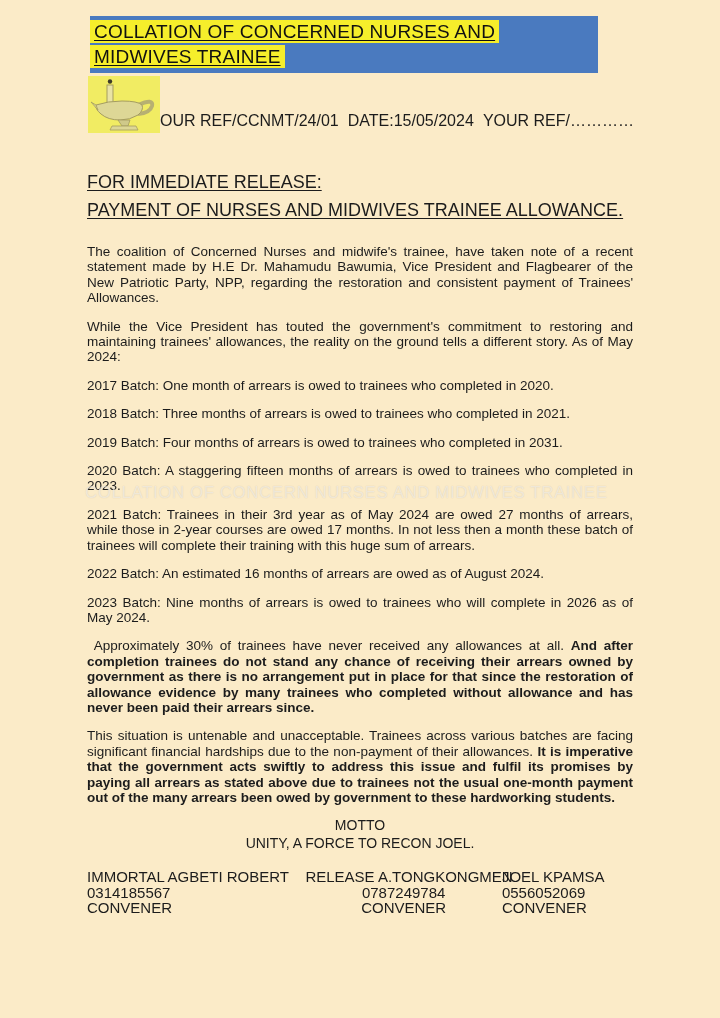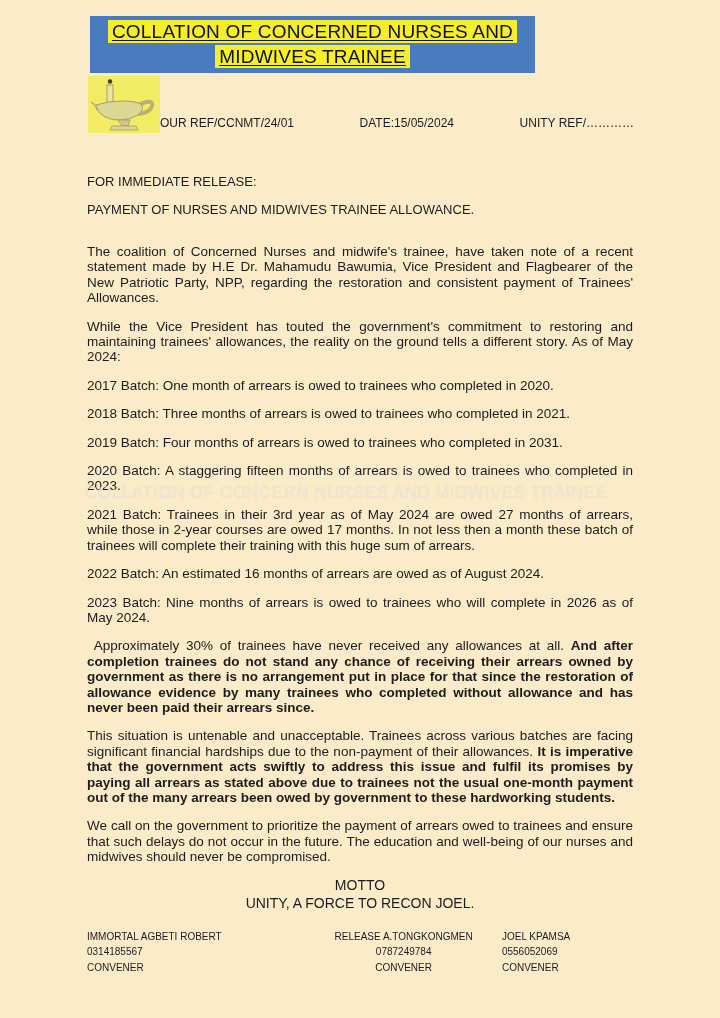--- a/index.html
+++ b/index.html
@@ -10,23 +10,22 @@
   .page{
     position:relative;
     width:720px;height:1018px;
     margin:0 auto;
     background:#fbebc8;
     overflow:hidden;
     color:#1c1c1c;
   }
   
   .band{
-    position:absolute;left:90px;top:16px;width:445px;height:57px;
+    position:absolute;left:90px;top:16px;width:508px;height:57px;
     background:#4a7abf;
-    text-align:center;
     padding-top:4px;box-sizing:border-box;
     line-height:24px;
   }
   .band .hl{
     display:inline;
     background:#f6ee2b;
     color:#111;
     font-size:19px;
     letter-spacing:.2px;
     text-decoration:underline;
@@ -37,29 +36,30 @@
   }
   
   .ref-row{
     position:absolute;left:88px;top:76px;width:546px;height:57px;
     display:flex;align-items:flex-end;
   }
   .logo-box{width:72px;height:57px;flex:0 0 auto;}
   .refs{
     flex:1;
     display:flex;justify-content:space-between;
-    font-size:12px;
+    font-size:16px;
     padding-bottom:3px;
     white-space:nowrap;
   }
   
   .release{position:absolute;left:87px;top:174px;width:546px;}
   .release p{
     margin:0 0 12px 0;
-    font-size:13px;line-height:16px;
+    font-size:18px;line-height:16px;
+    text-decoration:underline;
     text-underline-offset:2px;
   }
   
   .docbody{
     position:absolute;left:87px;top:244px;width:546px;
     font-size:13.5px;line-height:15.4px;
   }
   .docbody p.para{
     margin:0 0 13px 0;
     text-align:justify;
@@ -68,21 +68,21 @@
   
   .motto{
     text-align:center;
     font-size:14px;line-height:18px;
     margin-top:-2px;
   }
   
   .sigs{
     display:flex;
     margin-top:17px;
-    font-size:10px;line-height:15.5px;
+    font-size:15px;line-height:15.5px;
   }
   .sig-col{white-space:nowrap;}
   .sig-col:nth-child(1){width:40%;text-align:left;}
   .sig-col:nth-child(2){width:36%;text-align:center;}
   .sig-col:nth-child(3){width:24%;text-align:left;}
   
   .watermark{
     position:absolute;left:85px;top:483px;width:560px;
     font-size:16.5px;
     letter-spacing:.6px;
@@ -117,21 +117,21 @@
 
         <path d="M8 29 L3 26 L10 34 Z" fill="#ddd796" stroke="#a59d60" stroke-width="0.8"></path>
 
         <path d="M30 44 L34 50 L40 50 L42 44 Z" fill="#cfc98a" stroke="#a59d60" stroke-width="0.8"></path>
         <path d="M24 50 L48 50 L50 54 L22 54 Z" fill="#ddd796" stroke="#a59d60" stroke-width="0.8"></path>
       </svg>
     </div>
     <div class="refs">
       <span>OUR REF/CCNMT/24/01</span>
       <span>DATE:15/05/2024</span>
-      <span>UNITY REF/…………</span>
+      <span>YOUR REF/…………</span>
     </div>
   </div>
 
   <div class="release">
     <p>FOR IMMEDIATE RELEASE:</p>
     <p>PAYMENT OF NURSES AND MIDWIVES TRAINEE ALLOWANCE.</p>
   </div>
 
   <div class="docbody">
     <div id="body-paragraphs">
@@ -139,21 +139,20 @@
         <p class="para"><span>While the Vice President has touted the government's commitment to restoring and maintaining trainees' allowances, the reality on the ground tells a different story. As of May 2024:</span></p>
         <p class="para"><span>2017 Batch: One month of arrears is owed to trainees who completed in 2020.</span></p>
         <p class="para"><span>2018 Batch: Three months of arrears is owed to trainees who completed in 2021.</span></p>
         <p class="para"><span>2019 Batch: Four months of arrears is owed to trainees who completed in 2031.</span></p>
         <p class="para"><span>2020 Batch: A staggering fifteen months of arrears is owed to trainees who completed in 2023.</span></p>
         <p class="para"><span>2021 Batch: Trainees in their 3rd year as of May 2024 are owed 27 months of arrears, while those in 2-year courses are owed 17 months. In not less then a month these batch of trainees will complete their training with this huge sum of arrears.</span></p>
         <p class="para"><span>2022 Batch: An estimated 16 months of arrears are owed as of August 2024.</span></p>
         <p class="para"><span>2023 Batch: Nine months of arrears is owed to trainees who will complete in 2026 as of May 2024.</span></p>
         <p class="para"><span>&nbsp;Approximately 30% of trainees have never received any allowances at all. </span><span class="b">And after completion trainees do not stand any chance of receiving their arrears owned by government as there is no arrangement put in place for that since the restoration of allowance evidence by many trainees who completed without allowance and has never been paid their arrears since.</span></p>
         <p class="para"><span>This situation is untenable and unacceptable. Trainees across various batches are facing significant financial hardships due to the non-payment of their allowances. </span><span class="b">It is imperative that the government acts swiftly to address this issue and fulfil its promises by paying all arrears as stated above due to trainees not the usual one-month payment out of the many arrears been owed by government to these hardworking students.</span></p>
-        <p class="para"><span>We call on the government to prioritize the payment of arrears owed to trainees and ensure that such delays do not occur in the future. The education and well-being of our nurses and midwives should never be compromised.</span></p>
       </div>
 
     <div class="motto">
       <div>MOTTO</div>
       <div>UNITY, A FORCE TO RECON JOEL.</div>
     </div>
 
     <div class="sigs" id="signatories">
         <div class="sig-col">
           <div>IMMORTAL AGBETI ROBERT</div>

